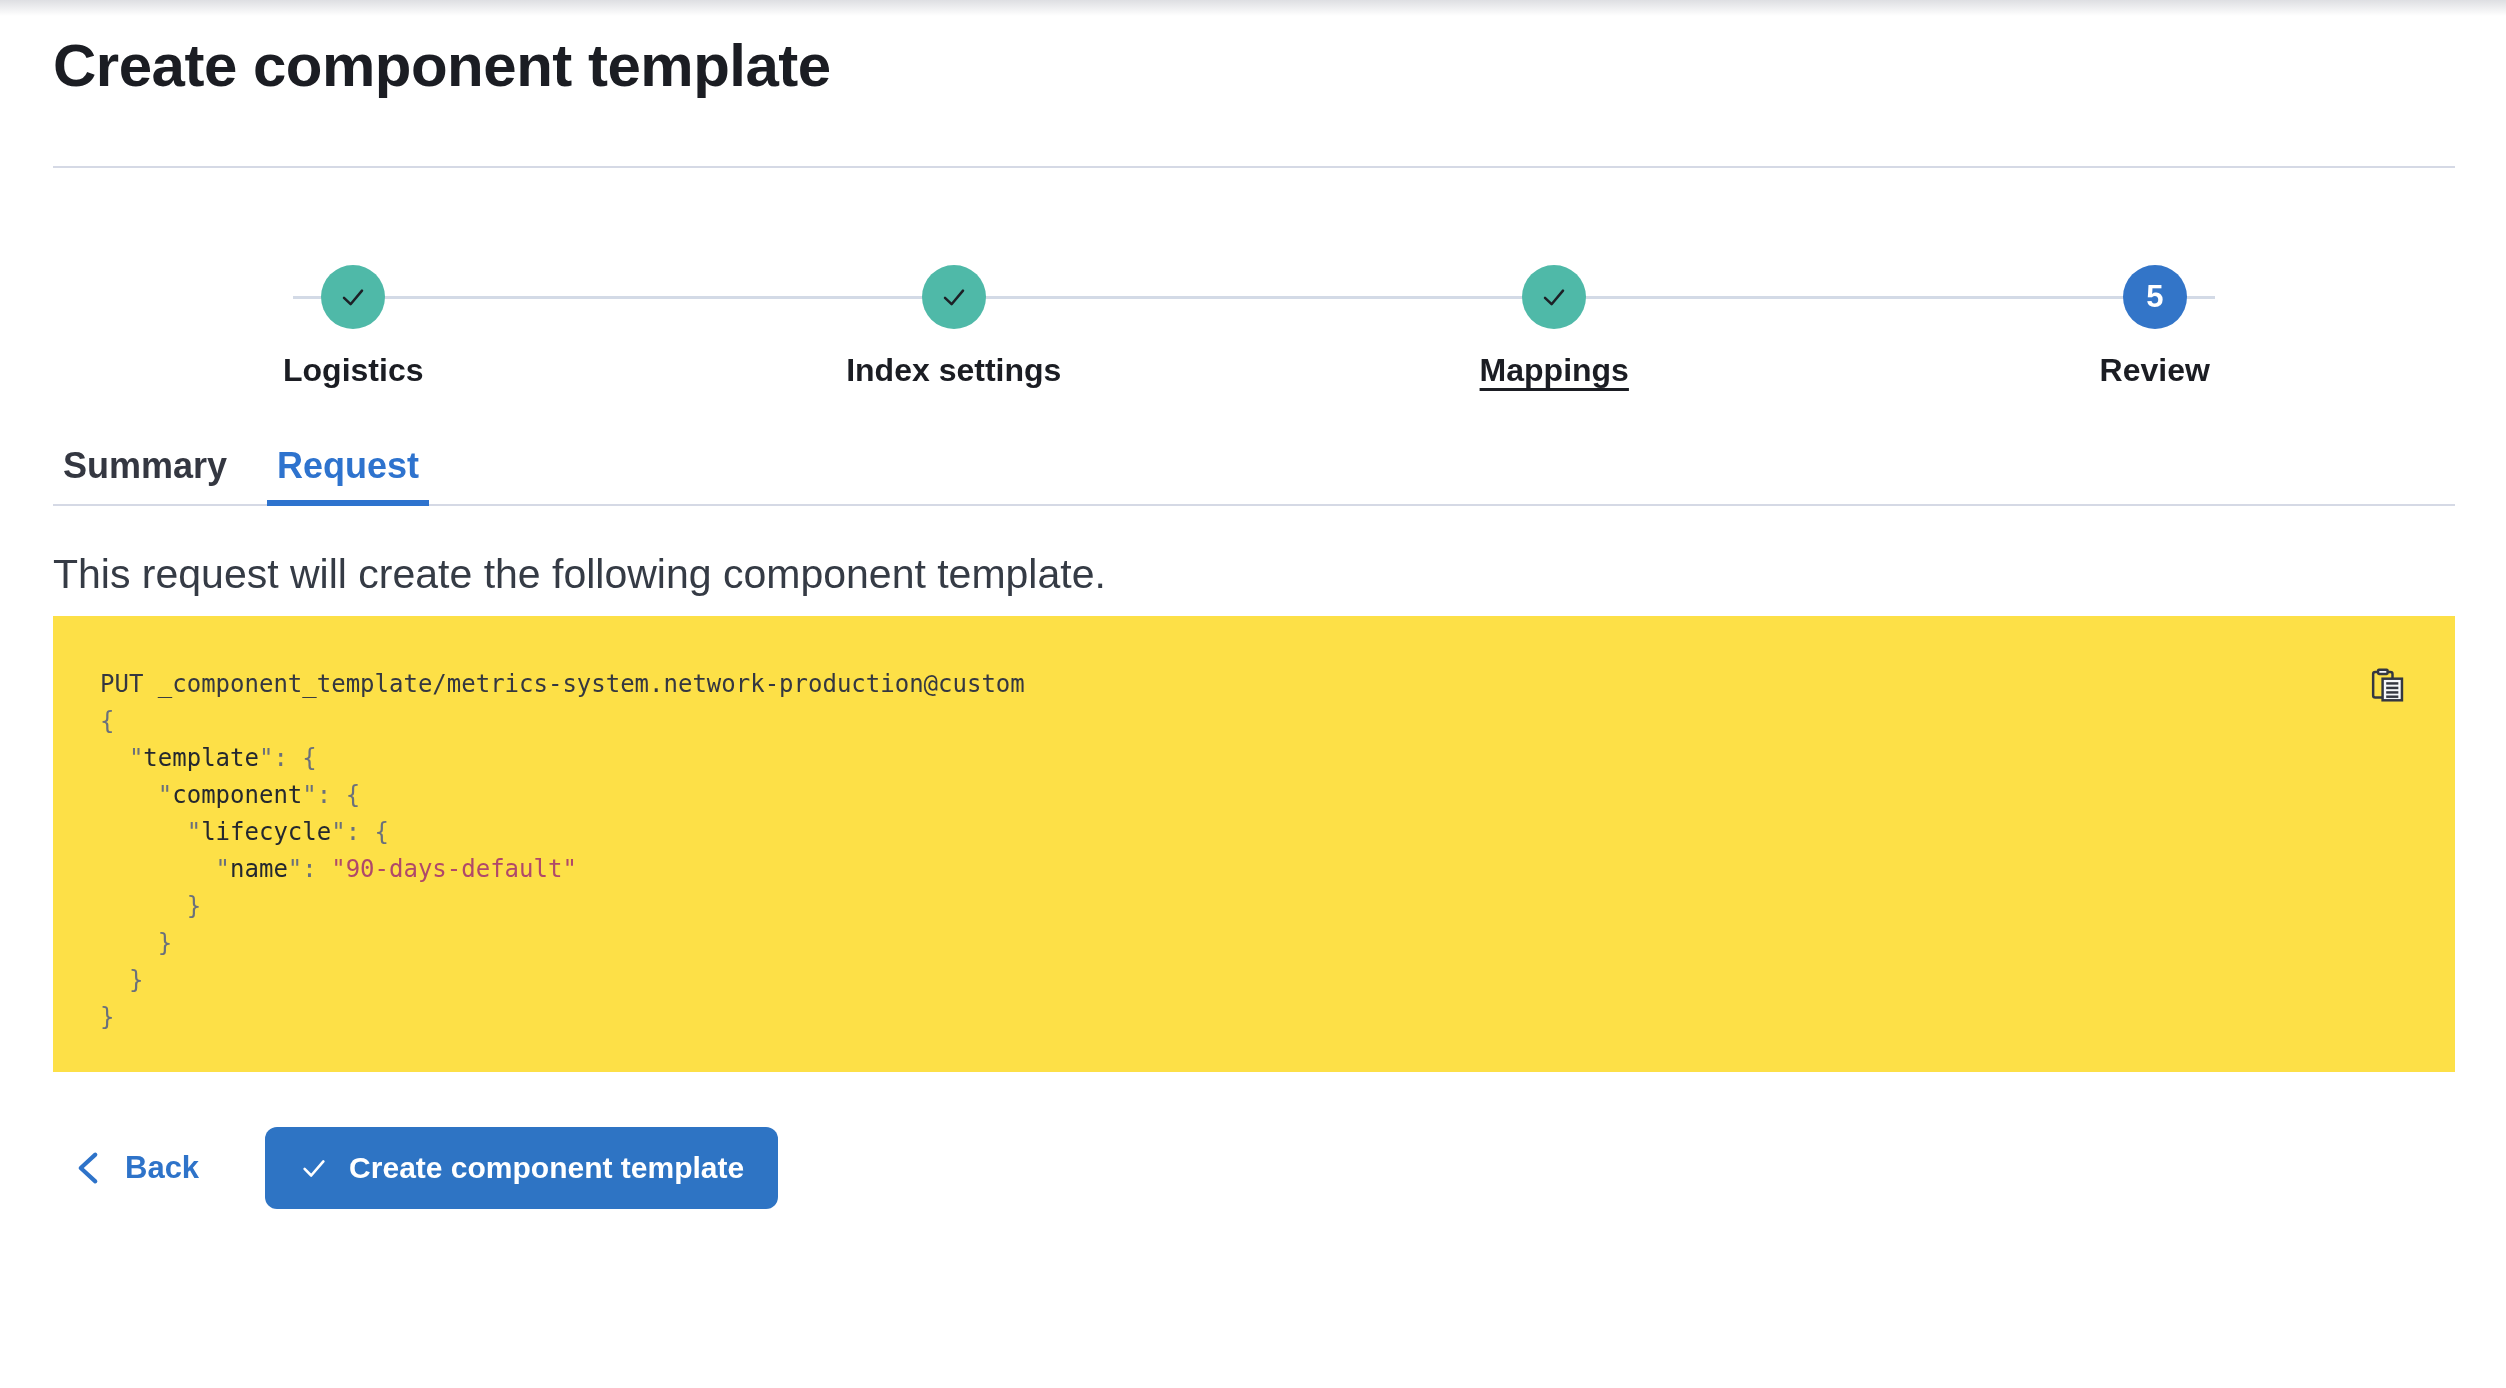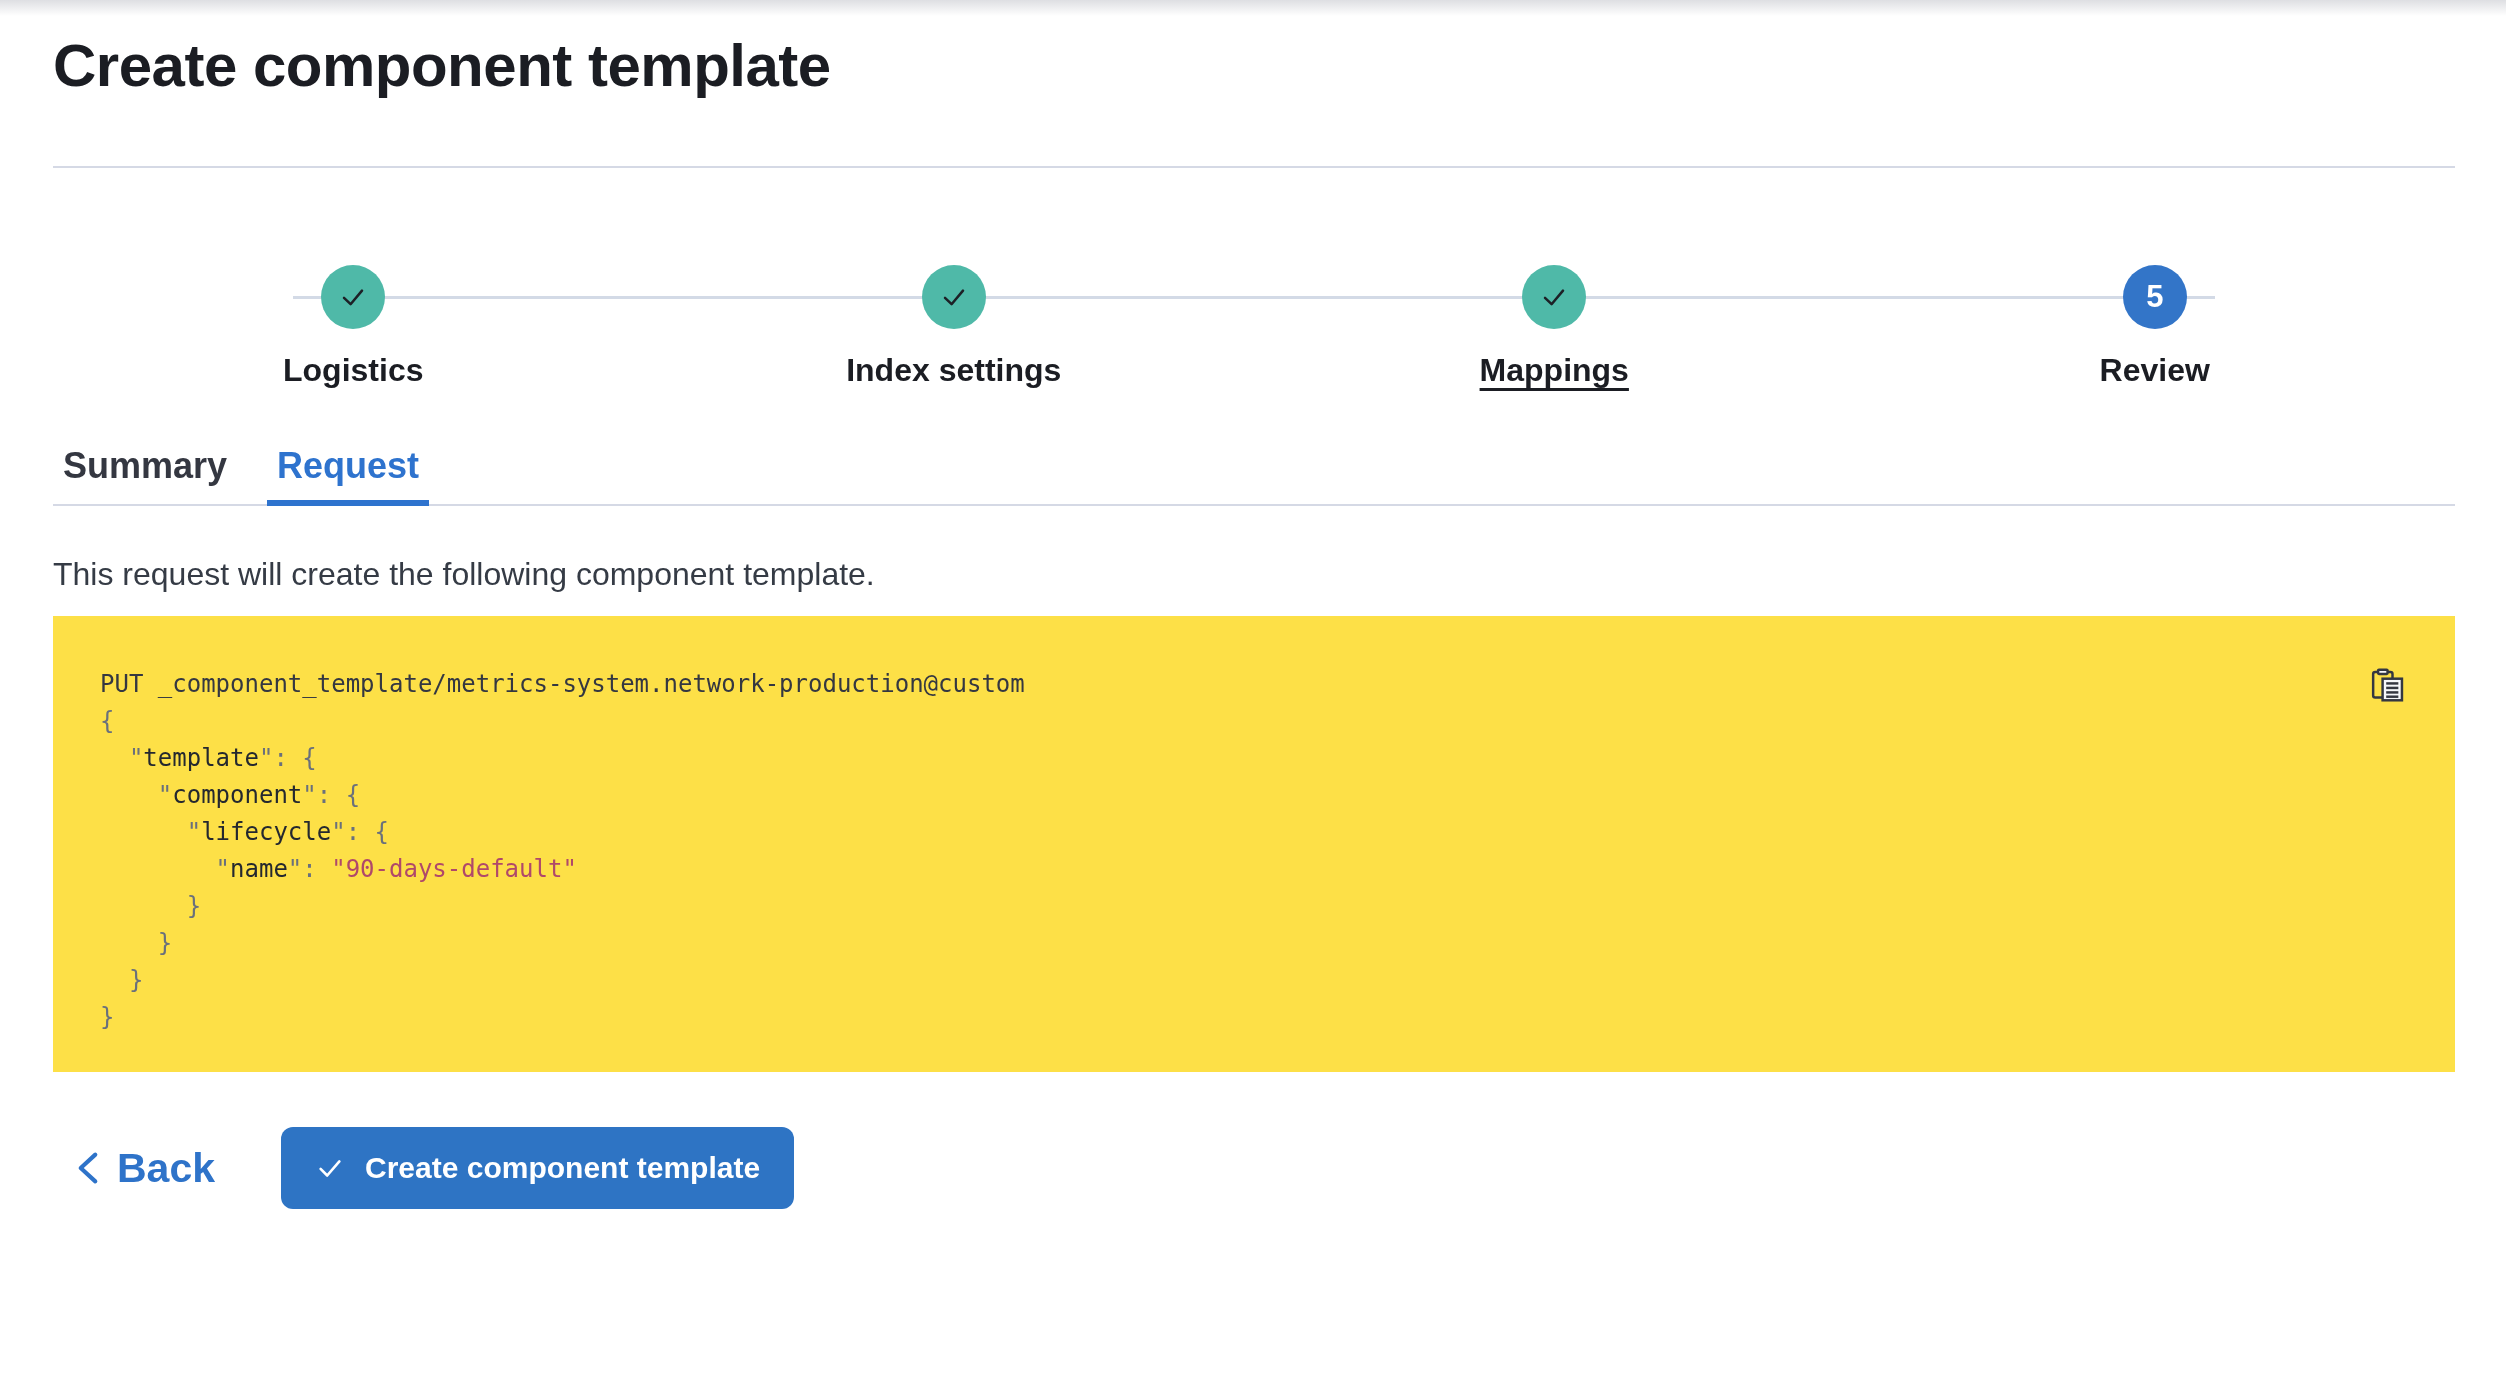--- a/index.html
+++ b/index.html
@@ -47,21 +47,21 @@
 
   
   .tabs { display: flex; gap: 30px; margin-top: 59px; border-bottom: 2px solid #d5d9e5; }
   .tab {
     padding: 0 10px 16px 10px; font-size: 36px; line-height: 36px; font-weight: 700;
     color: #343741; border-bottom: 6px solid transparent; margin-bottom: -2px; cursor: pointer;
   }
   .tab.active { color: #2e73ce; border-bottom-color: #2e73ce; }
 
   
-  .description { margin: 46px 0 0 0; font-size: 32px; line-height: 44px; color: #353b45; }
+  .description { margin: 46px 0 0 0; font-size: 41px; line-height: 44px; color: #353b45; }
 
   
   .code-block {
     position: relative; margin-top: 20px; background: #fde047;
     padding: 50px 130px 36px 47px;
     font-family: "DejaVu Sans Mono", monospace; font-size: 24px; line-height: 37px;
     color: #343741;
   }
   .code-line { white-space: pre; }
   .tok-plain  { color: #343741; }
@@ -70,22 +70,22 @@
   .tok-string { color: #b0486a; }
   .copy-btn {
     position: absolute; top: 50px; right: 48px; width: 38px; height: 38px;
     background: none; border: none; padding: 0; cursor: pointer;
     display: flex; align-items: center; justify-content: center;
   }
 
   
   .footer { display: flex; align-items: center; margin-top: 55px; }
   .back-link {
-    display: flex; align-items: center; gap: 16px; margin-left: 22px;
-    color: #2e73c9; font-size: 41px; font-weight: 600; cursor: pointer; text-decoration: none;
+    display: flex; align-items: center; gap: 24px; margin-left: 22px;
+    color: #2e73c9; font-size: 31px; font-weight: 600; cursor: pointer; text-decoration: none;
   }
   .create-btn {
     display: flex; align-items: center; gap: 20px; margin-left: 66px;
     background: #2e74c4; color: #fff; border: none; border-radius: 12px;
     height: 82px; padding: 0 34px; font-size: 30px; font-weight: 600;
     font-family: "Liberation Sans", sans-serif; cursor: pointer;
   }
 </style>
 </head>
 <body>

